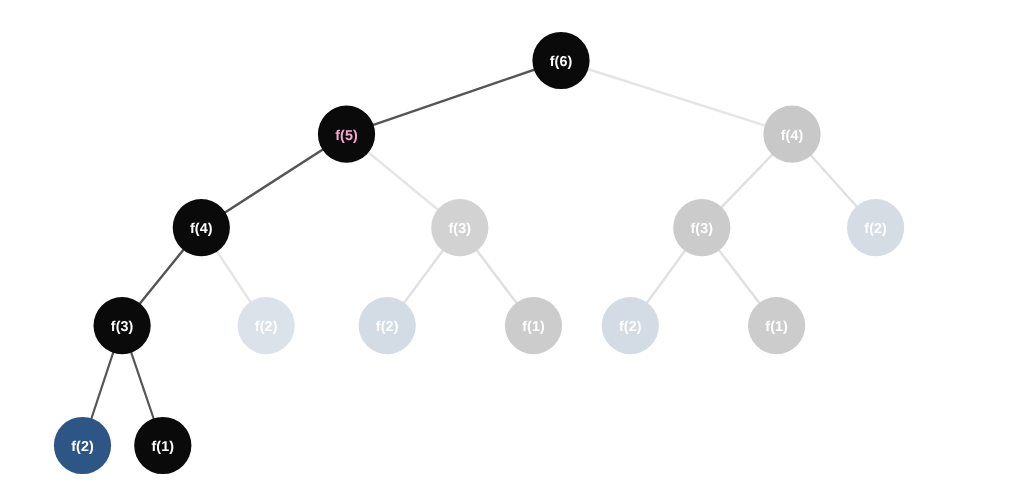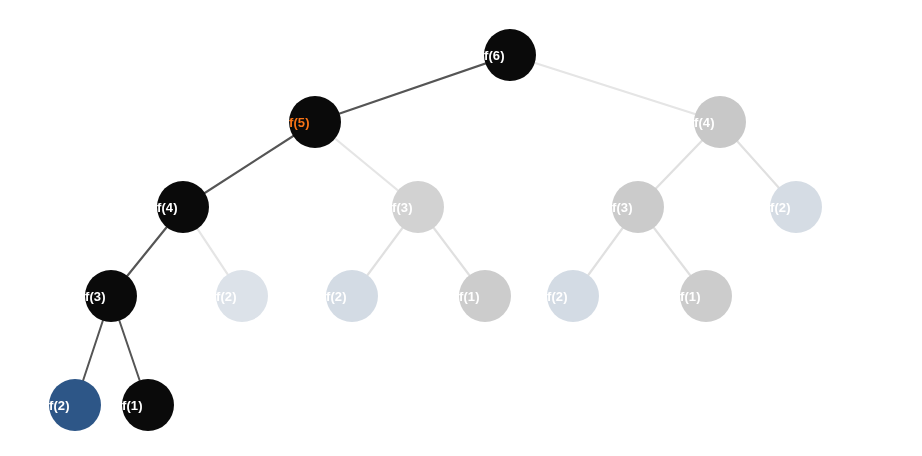--- a/index.html
+++ b/index.html
@@ -33,21 +33,21 @@
     left: 0;
     top: 0;
     width: 922px;
     height: 456px;
   }
   .tree-node {
     position: absolute;
     border-radius: 50%;
     display: flex;
     align-items: center;
-    justify-content: flex-start;
+    justify-content: center;
     box-sizing: border-box;
     -webkit-user-select: none;
     user-select: none;
   }
   .node-label {
     font-family: "Liberation Sans", sans-serif;
     font-weight: bold;
     letter-spacing: 0.1px;
     line-height: 1;
     white-space: nowrap;
@@ -71,21 +71,21 @@
       <line x1="638" y1="207" x2="573" y2="296" stroke="#e0e0e0" stroke-width="2.2" stroke-linecap="round"></line>
       <line x1="638" y1="207" x2="706" y2="296" stroke="#e0e0e0" stroke-width="2.2" stroke-linecap="round"></line>
       <line x1="111" y1="296" x2="75" y2="405" stroke="#555555" stroke-width="2" stroke-linecap="round"></line>
       <line x1="111" y1="296" x2="148" y2="405" stroke="#555555" stroke-width="2" stroke-linecap="round"></line>
     </svg>
   <div id="node-layer">
       <div class="tree-node" style="left: 484px; top: 29px; width: 52px; height: 52px; background: rgb(10, 10, 10);">
         <span class="node-label" style="color: rgb(255, 255, 255); font-size: 13px;">f(6)</span>
       </div>
       <div class="tree-node" style="left: 289px; top: 96px; width: 52px; height: 52px; background: rgb(10, 10, 10);">
-        <span class="node-label" style="color: #f97316; font-size: 13px;">f(5)</span>
+        <span class="node-label" style="color: #f9a8d4; font-size: 13px;">f(5)</span>
       </div>
       <div class="tree-node" style="left: 694px; top: 96px; width: 52px; height: 52px; background: rgb(200, 200, 200);">
         <span class="node-label" style="color: rgb(255, 255, 255); font-size: 13px;">f(4)</span>
       </div>
       <div class="tree-node" style="left: 157px; top: 181px; width: 52px; height: 52px; background: rgb(10, 10, 10);">
         <span class="node-label" style="color: rgb(255, 255, 255); font-size: 13px;">f(4)</span>
       </div>
       <div class="tree-node" style="left: 392px; top: 181px; width: 52px; height: 52px; background: rgb(210, 210, 210);">
         <span class="node-label" style="color: rgb(255, 255, 255); font-size: 13px;">f(3)</span>
       </div>

